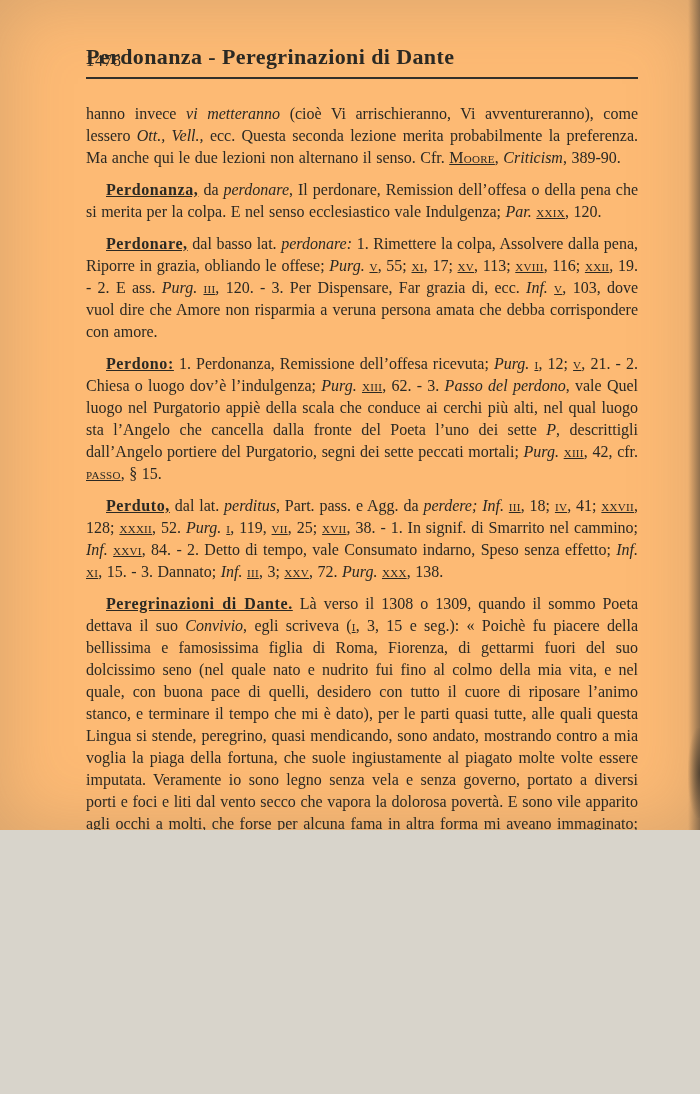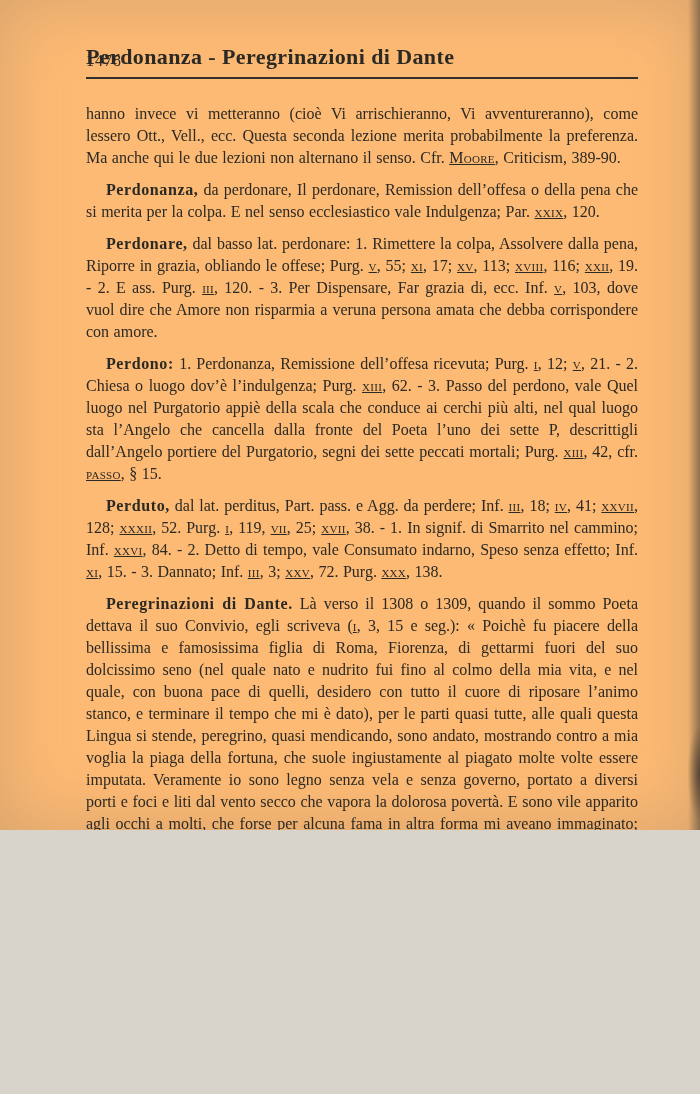--- a/index.html
+++ b/index.html
@@ -45,22 +45,22 @@
     font-size: 16px;
     line-height: 22px;
     text-align: justify;
     word-spacing: 0.5px;
   }
   .page-body p.entry {
     margin-top: 10px;
     text-indent: 20px;
   }
   .seg-normal { font-style: normal; }
-  .seg-italic { }
-  .seg-bold   { font-weight: 700; letter-spacing: 0.6px; }
+  .seg-italic { font-style: italic; }
+  .seg-bold   { font-weight: 700; letter-spacing: 0.6px; text-decoration: underline; }
   .seg-smallcaps { font-variant: small-caps; letter-spacing: 0.3px; text-decoration: underline; }
   .edge-right {
     position: absolute;
     top: 0; right: 0; bottom: 0;
     width: 12px;
     background: linear-gradient(to right, rgba(55,50,44,0) 0%, rgba(55,50,44,0.5) 100%);
     pointer-events: none;
   }
   .edge-blob {
     position: absolute;

